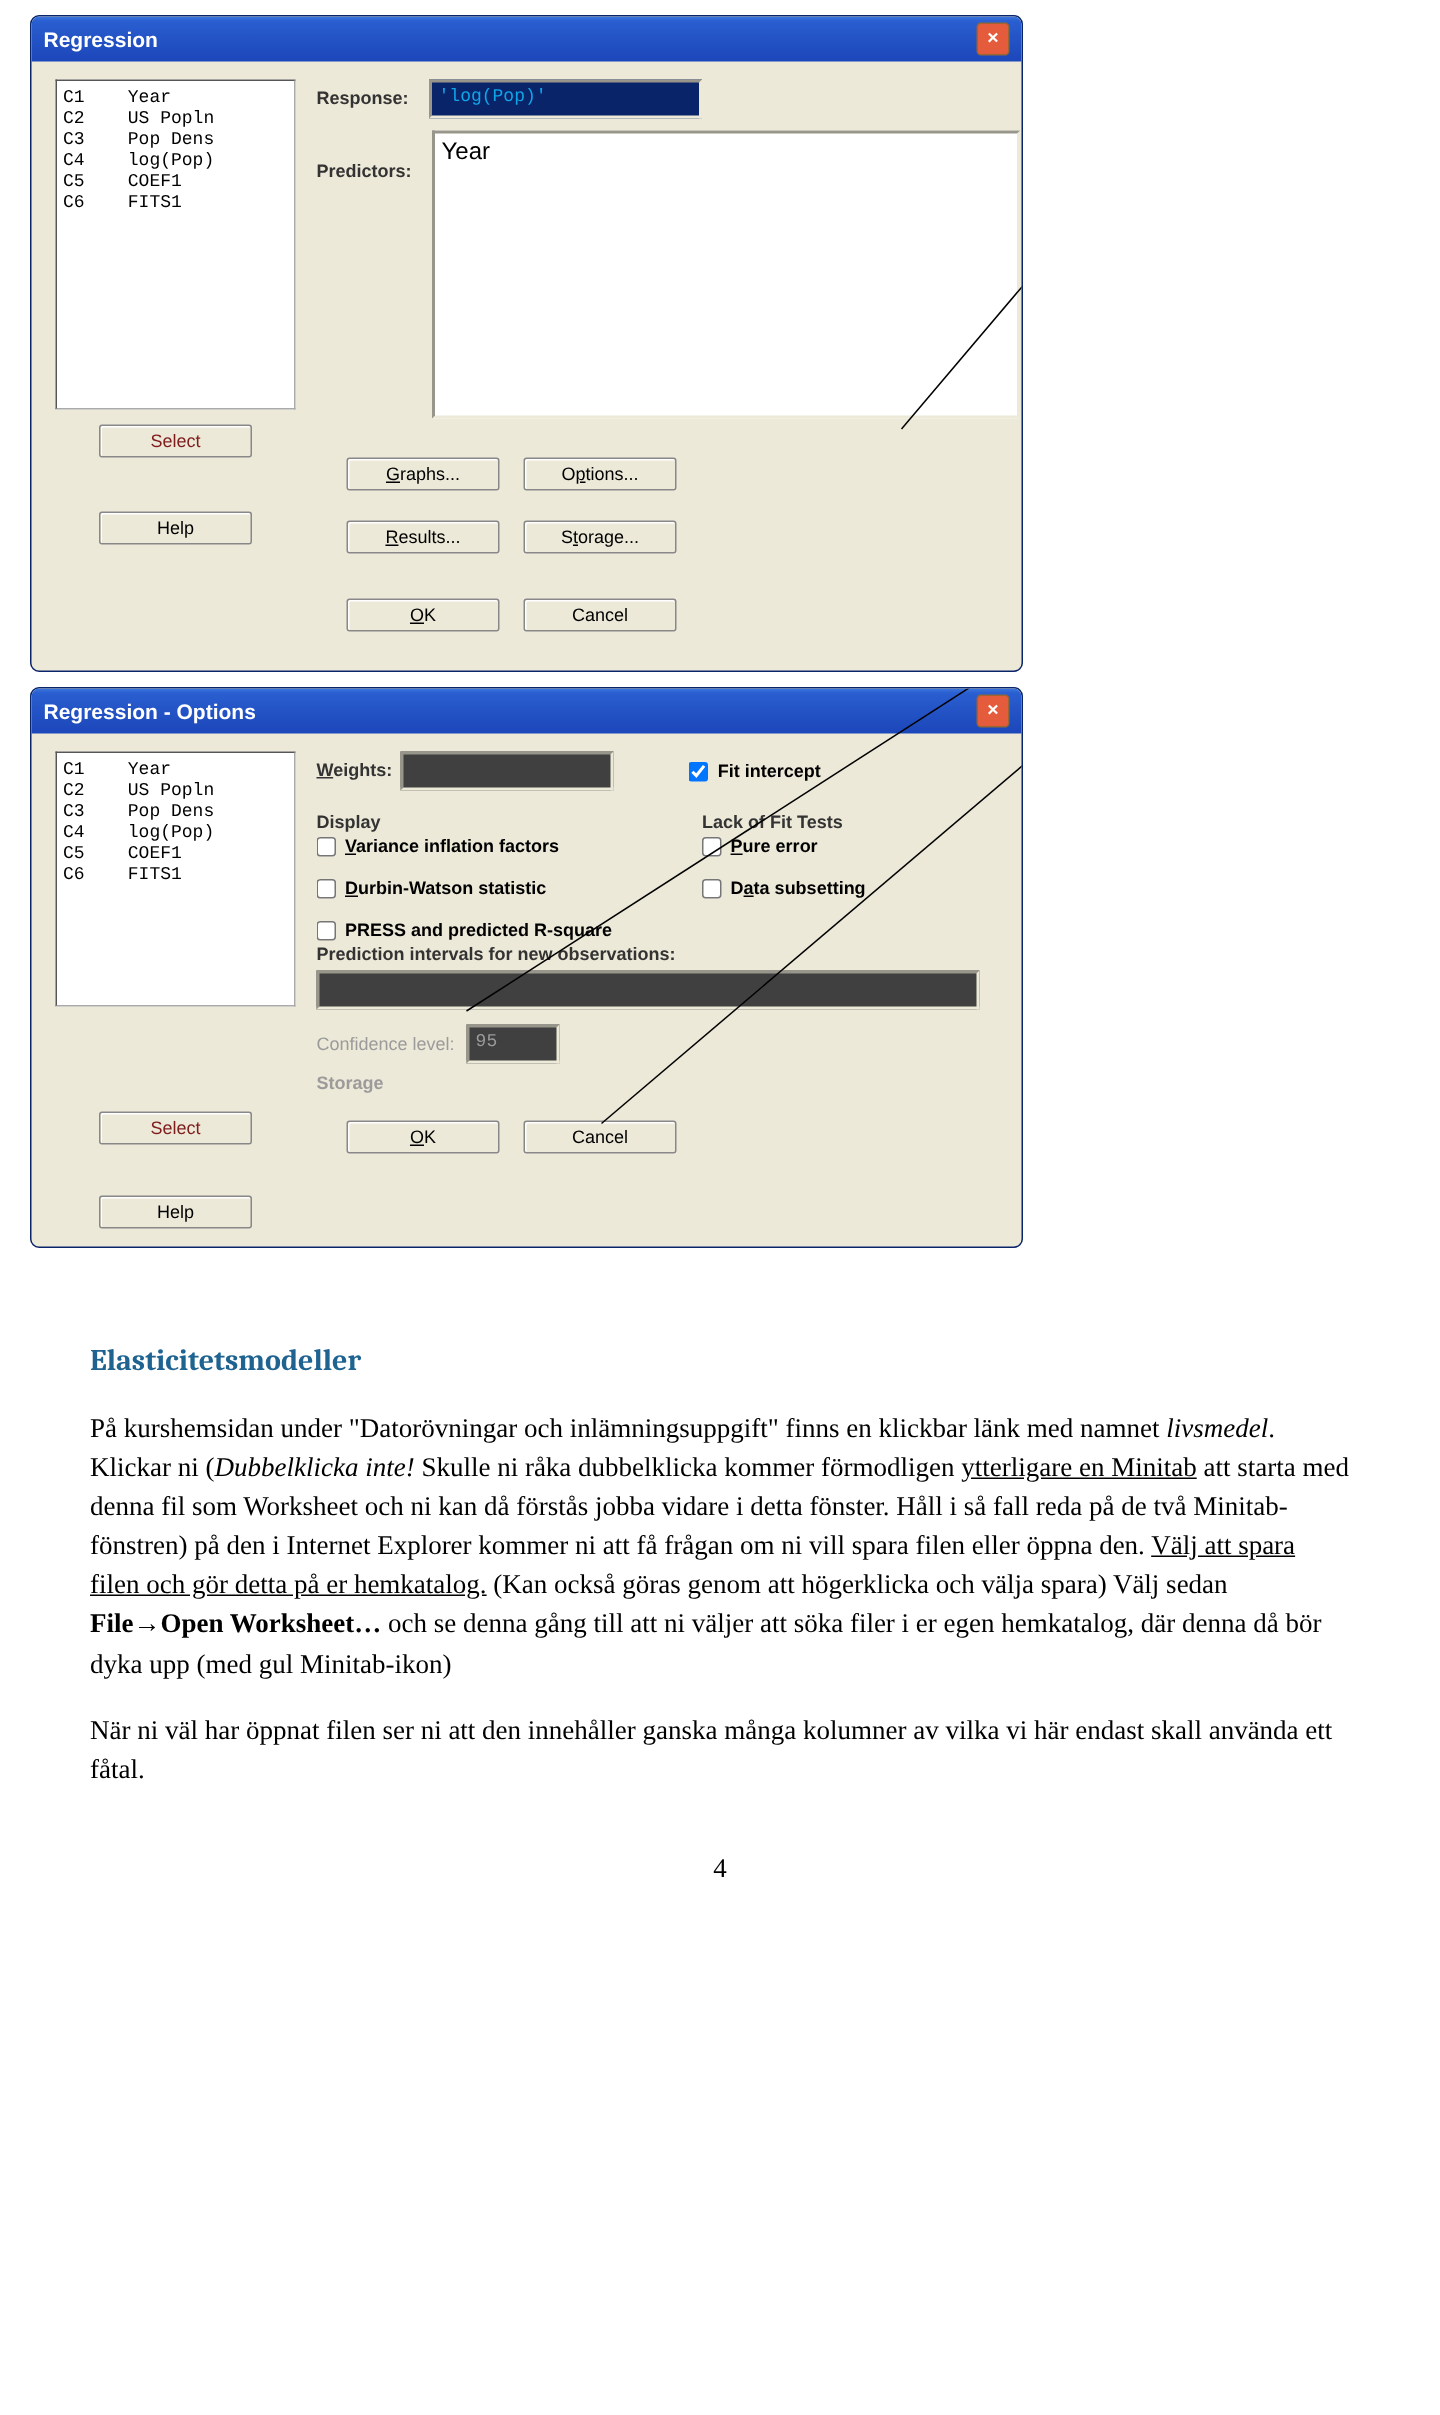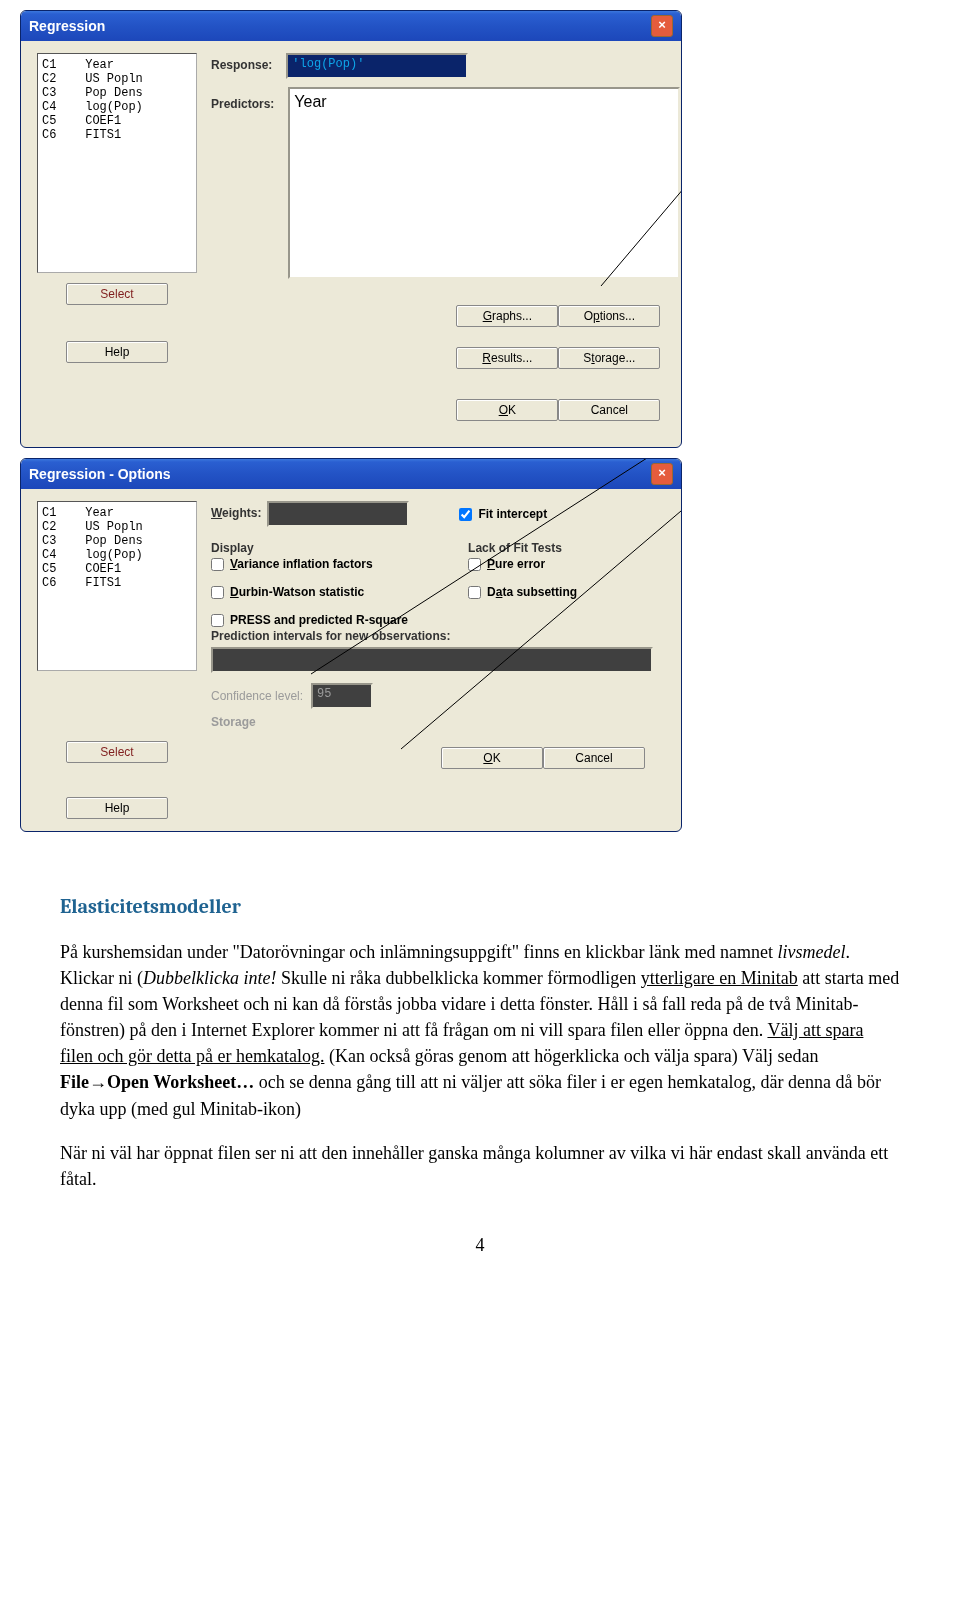--- a/index.html
+++ b/index.html
@@ -8,21 +8,21 @@
 .closebtn{width:20px;height:20px;background:#e55c3c;border:1px solid #963;border-radius:3px;color:#fff;text-align:center;line-height:18px;font-weight:bold;font-size:13px;cursor:pointer}
 .dlgbody{padding:12px 16px;display:flex;gap:14px}
 .collist{background:#fff;border:1px inset #aaa;width:150px;height:210px;padding:4px;font-family:"Courier New",monospace;font-size:12px;white-space:pre}
 .collist2{height:160px}
 .lbl{font-weight:bold;color:#333;font-size:12px;margin-bottom:2px}
 .tfield{background:#404040;border:2px inset #ece9d8;padding:2px 4px;font-family:"Courier New",monospace;font-size:12px;min-height:18px;width:170px}
 .tfield.hi{background:#0a246a;color:#0ea5e9}
 .tarea{width:380px;height:180px;background:#fff;border:2px inset #ece9d8;padding:4px;font-family:Liberation Sans, sans-serif;font-size:16px}
 .btn{background:#ece9d8;border:1px solid #888;border-radius:2px;padding:3px 0;width:100px;text-align:center;font-family:Tahoma,Arial,sans-serif;font-size:12px;cursor:pointer;box-shadow:1px 1px 0 #fff inset}
 .btn.dis{color:#7f1d1d}
-.btnrow{display:flex;justify-content:flex-end;padding:6px 20px 14px}
+.btnrow{display:flex;gap:16px;padding:6px 20px 14px}
 .leftbtns{padding:10px 0 0;display:flex;flex-direction:column;gap:10px;align-items:center}
 .cb{display:flex;align-items:center;gap:6px;font-size:12px}
 .cb input{margin:0}
 u{text-decoration:underline}
 .doc{padding:30px 60px 60px;font-size:18px;line-height:1.45}
 .doc h2{color:#1f6391;font-family:Cambria,Georgia,serif;font-size:20px;font-weight:bold;margin:20px 0 8px}
 .doc em{font-style:italic}
 .doc strong{font-weight:bold}
 .pagenum{text-align:center;margin-top:40px;font-size:18px}
 svg.arrows{position:absolute;top:0;left:0;pointer-events:none}
@@ -48,21 +48,21 @@
         <div style="height:16px"></div>
         <div class="btn">Help</div>
       </div>
     </div>
     <div style="flex:1">
       <div style="display:flex;gap:14px;align-items:center;margin-bottom:8px">
         <span class="lbl">Response:</span>
         <span class="tfield hi">'log(Pop)'</span>
       </div>
       <div style="display:flex;gap:14px">
-        <span class="lbl" style="margin-top:10px">Predictors:</span>
+        <span class="lbl" style="margin-top:20px">Predictors:</span>
         <div class="tarea">Year</div>
       </div>
       <div class="btnrow" style="margin-top:20px">
         <div class="btn"><u>G</u>raphs...</div>
         <div class="btn">O<u>p</u>tions...</div>
       </div>
       <div class="btnrow">
         <div class="btn"><u>R</u>esults...</div>
         <div class="btn">S<u>t</u>orage...</div>
       </div>

